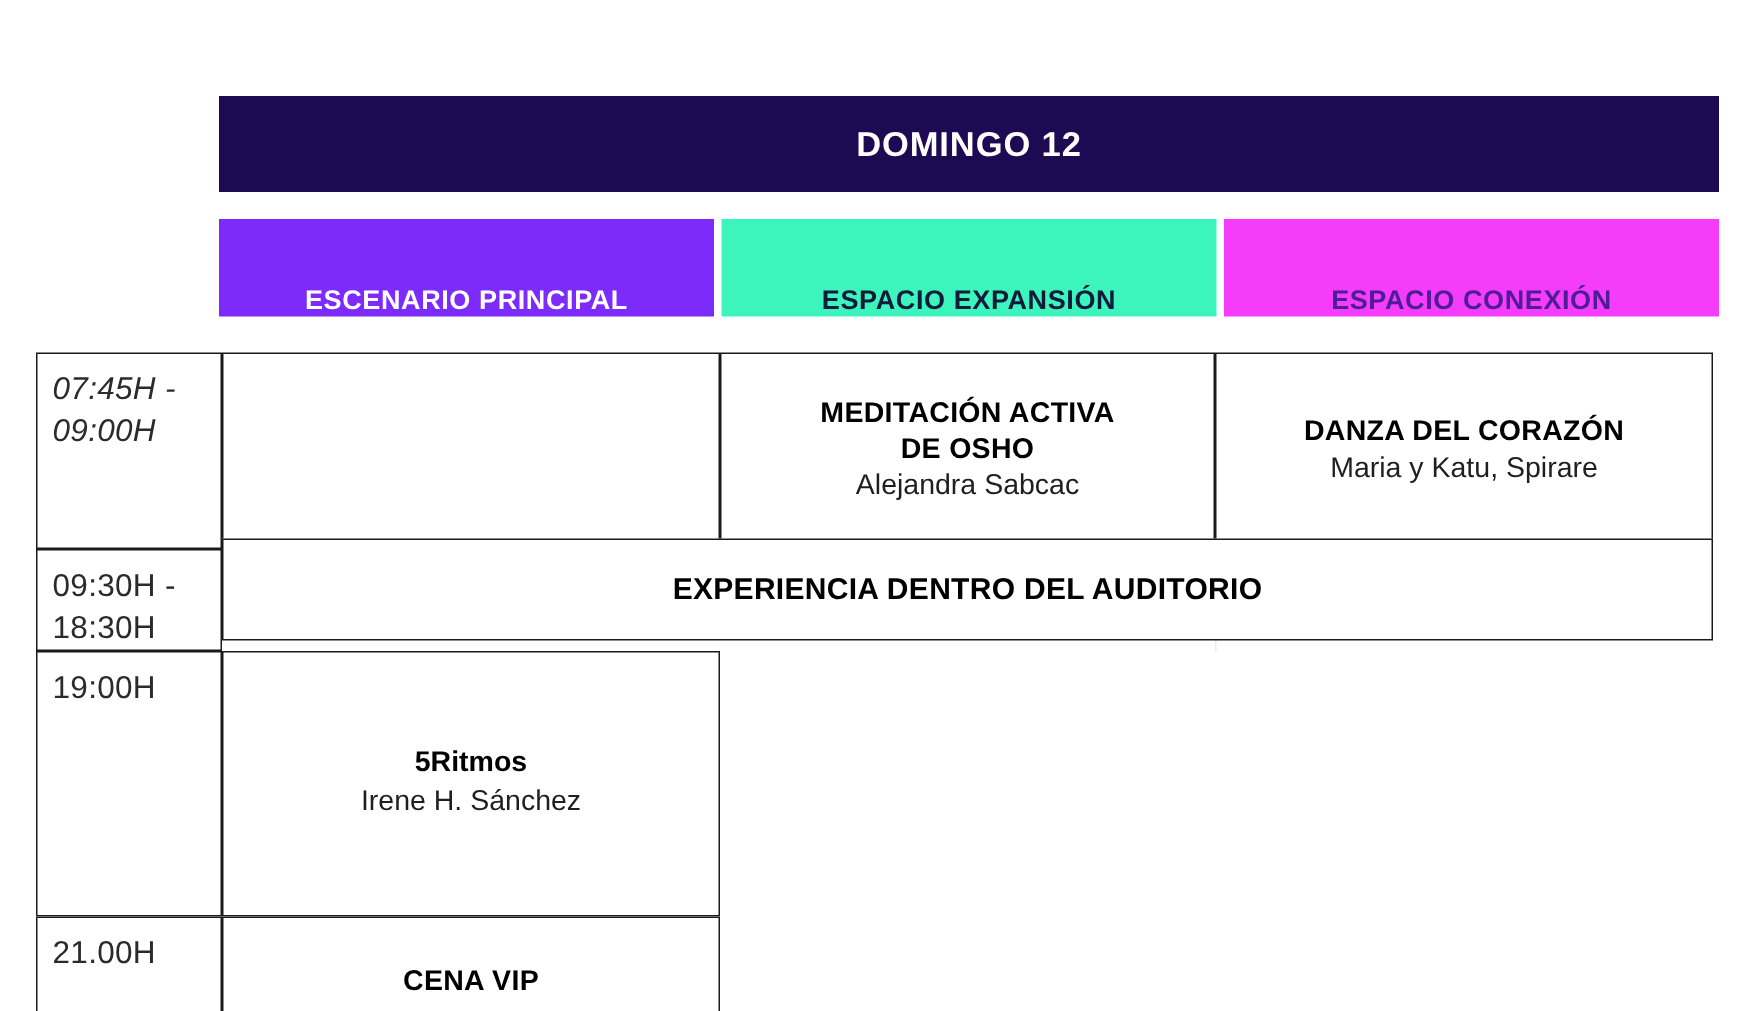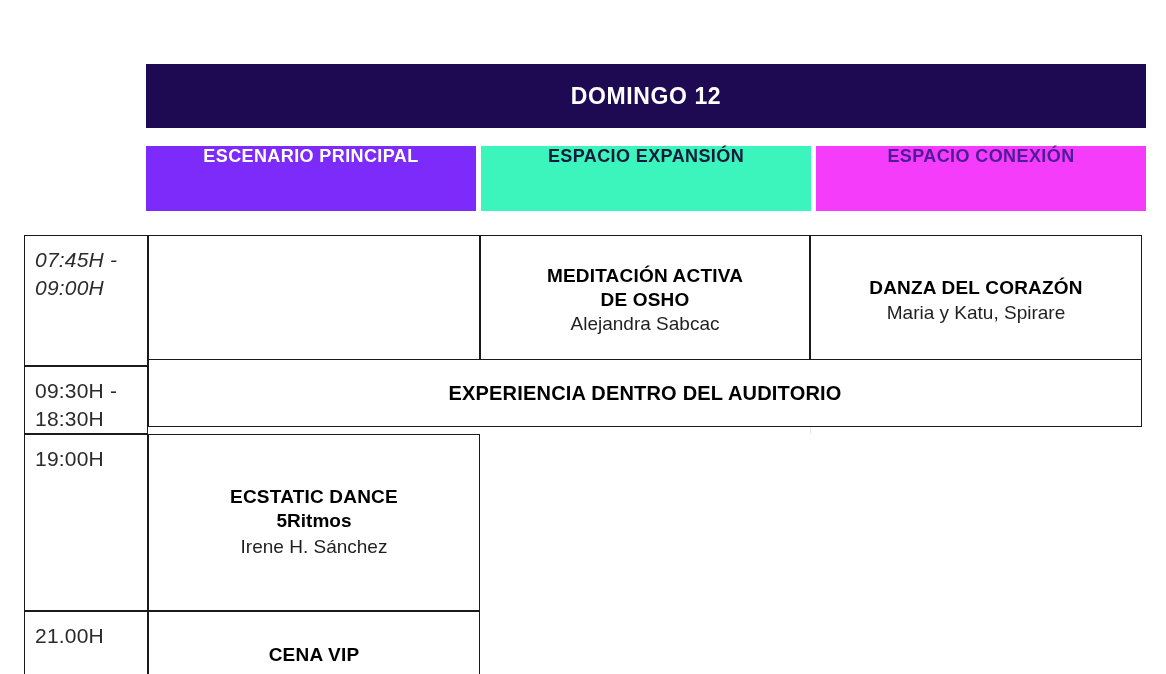--- a/index.html
+++ b/index.html
@@ -49,21 +49,21 @@
     left: 146px;
     top: 100px;
     width: 1000px;
     height: 65px;
     display: flex;
     gap: 5px;
   }
   .venue-cell {
     height: 65px;
     display: flex;
-    align-items: flex-start;
+    align-items: flex-end;
     justify-content: center;
     text-align: center;
   }
   .venue-cell.principal { width: 330px; }
   .venue-cell.expansion { width: 330px; }
   .venue-cell.conexion  { width: 330px; }
 
   .venue-label {
     font-size: 18px;
     font-weight: bold;
@@ -201,21 +201,20 @@
       <span class="evt-title">EXPERIENCIA DENTRO DEL AUDITORIO</span>
     </div>
 
     <div class="cell time-cell" style="left:0px; top:199px; width:124px; height:177px;">
       <div class="time-text">
         <div>19:00H</div>
       </div>
     </div>
 
     <div class="cell content-cell" style="left:124px; top:199px; width:332px; height:177px;">
-      <div class="evt-title">ECSTATIC DANCE</div>
       <div class="evt-sub">5Ritmos</div>
       <div class="evt-presenter">Irene H. Sánchez</div>
     </div>
 
     <div class="cell time-cell" style="left:0px; top:376px; width:124px; height:88px;">
       <div class="time-text">
         <div>21.00H</div>
       </div>
     </div>
 

